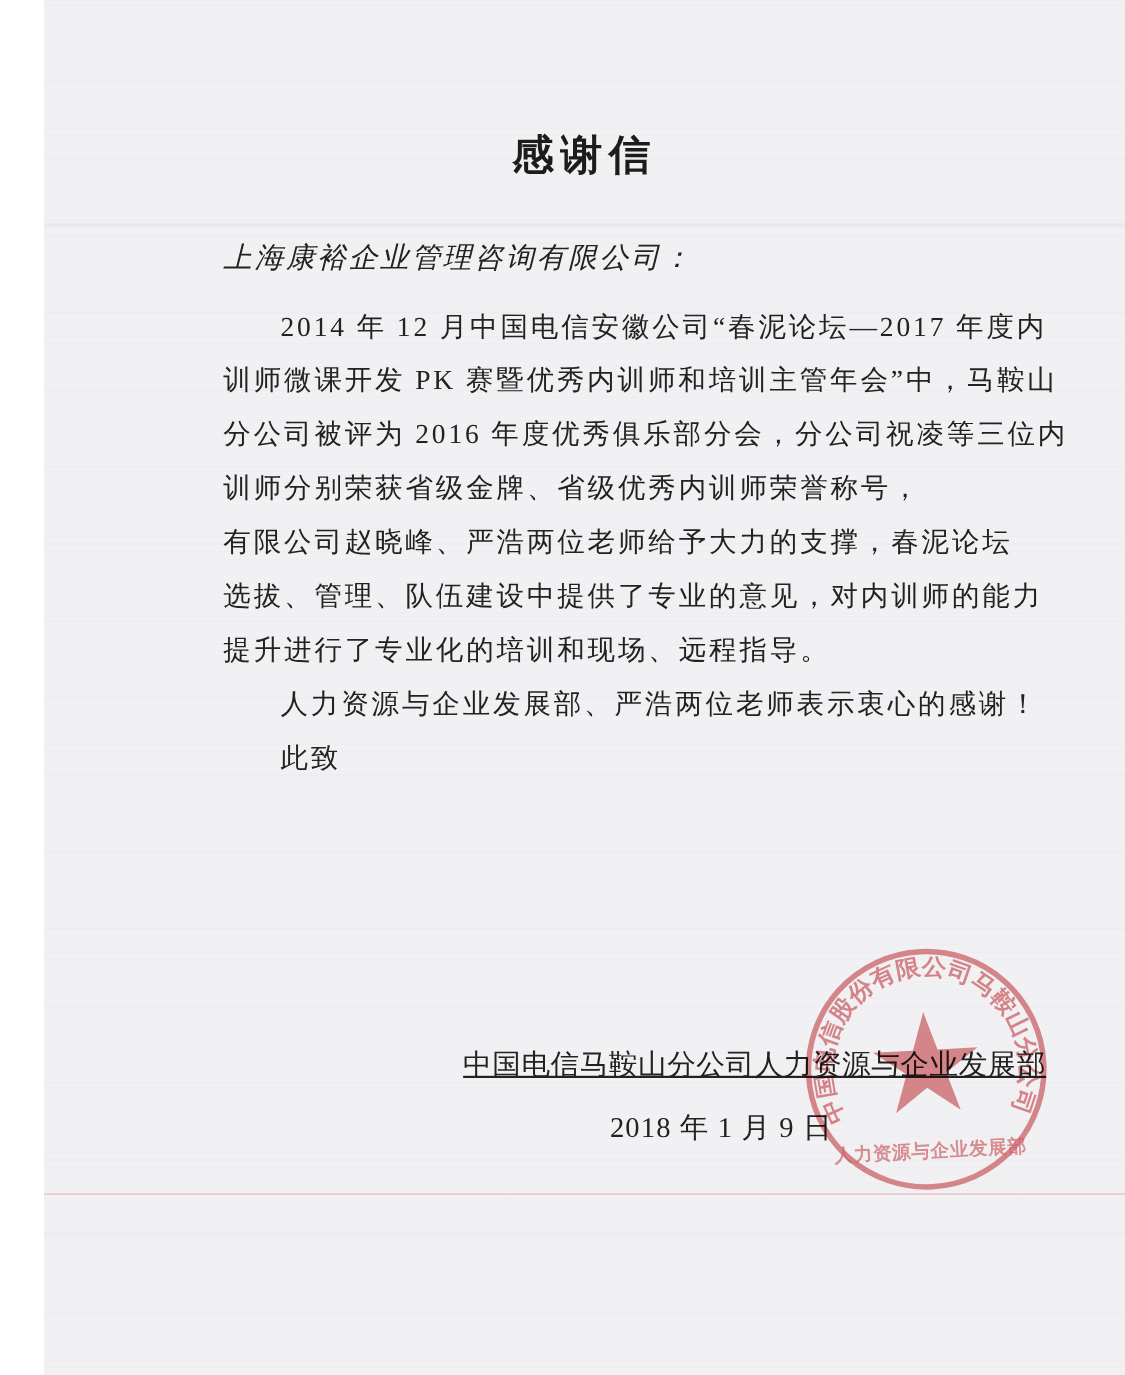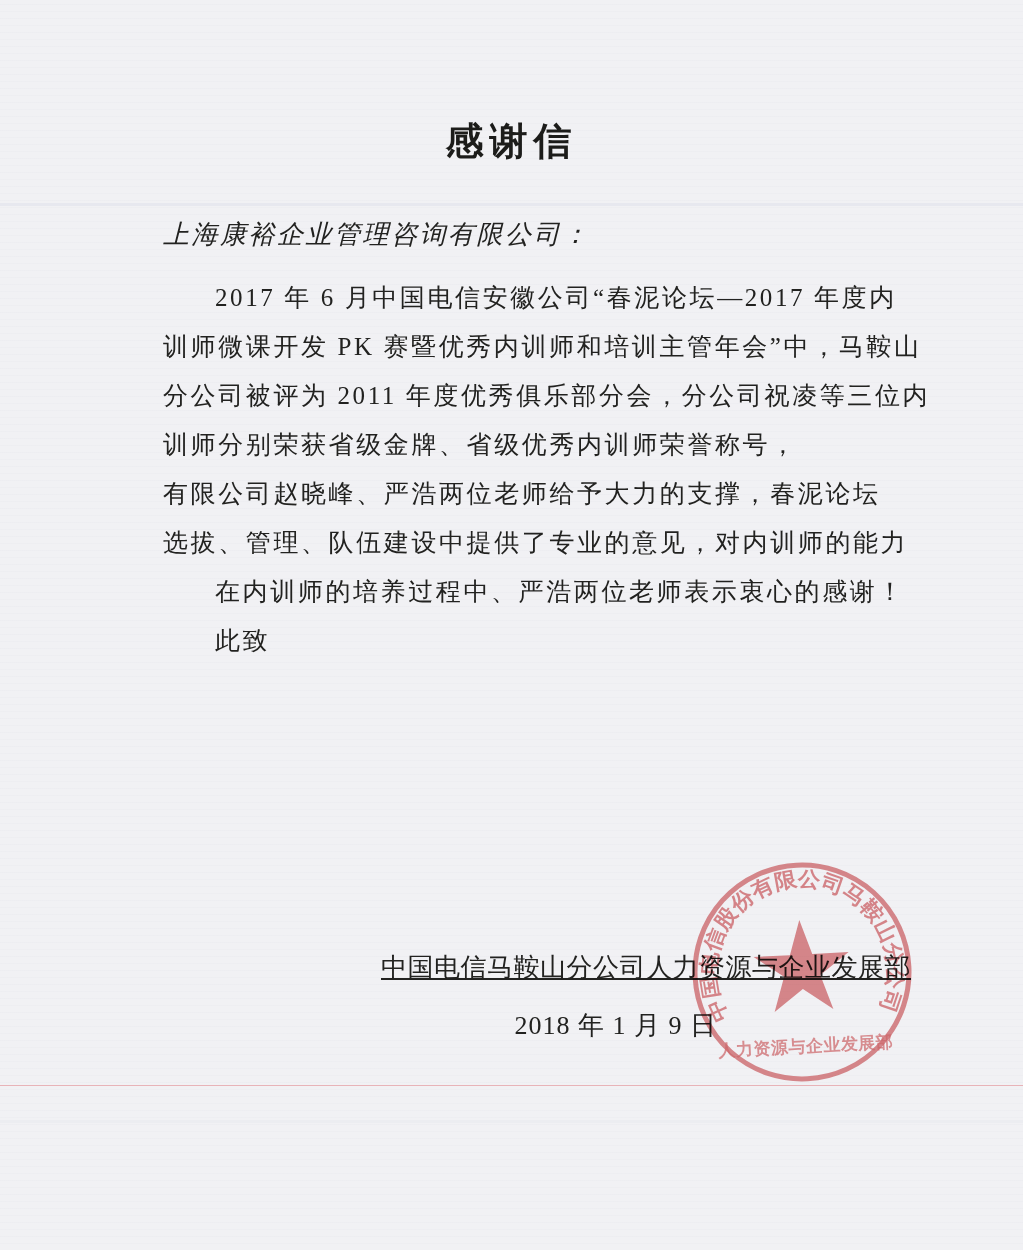--- a/index.html
+++ b/index.html
@@ -8,20 +8,21 @@
     font-family: "Liberation Serif", "DejaVu Serif", serif;
     position: relative; overflow: hidden;
   }
   .page {
     position: absolute; inset: 0;
     background: #f1f1f4;
     background-image:
       repeating-linear-gradient(0deg,
         rgba(255,255,255,0) 0px, rgba(255,255,255,0) 6px,
         rgba(208,210,220,0.10) 6px, rgba(208,210,220,0.10) 7px);
+    margin-left: 40px;
   }
   .scan-band {
     position: absolute; left: 0; width: 100%; height: 3px;
     background: rgba(220,222,232,0.45);
   }
   .scan-band.b1 { top: 203px; }
   .scan-band.b2 { top: 1120px; background: rgba(226,228,236,0.35); }
   .pink-line {
     position: absolute; left: 0; top: 1085px; width: 100%; height: 1px;
     background: rgba(224,128,134,0.55);
@@ -77,27 +78,28 @@
 
   <div class="scan-band b1"></div>
   <div class="scan-band b2"></div>
   <div class="pink-line"></div>
 
   <div class="title">感谢信</div>
 
   <div class="recipient">上海康裕企业管理咨询有限公司：</div>
 
   <div class="letter-body">
-    <div class="line indent">2017 年 6 月中国电信安徽公司“春泥论坛—2017 年度内</div>
+    <div class="line indent">2014 年 12 月中国电信安徽公司“春泥论坛—2017 年度内</div>
     <div class="line">训师微课开发 PK 赛暨优秀内训师和培训主管年会”中，马鞍山</div>
-    <div class="line">分公司被评为 2011 年度优秀俱乐部分会，分公司祝凌等三位内</div>
+    <div class="line">分公司被评为 2016 年度优秀俱乐部分会，分公司祝凌等三位内</div>
     <div class="line">训师分别荣获省级金牌、省级优秀内训师荣誉称号，</div>
     <div class="line">有限公司赵晓峰、严浩两位老师给予大力的支撑，春泥论坛</div>
     <div class="line">选拔、管理、队伍建设中提供了专业的意见，对内训师的能力</div>
-    <div class="line indent">在内训师的培养过程中、严浩两位老师表示衷心的感谢！</div>
+    <div class="line">提升进行了专业化的培训和现场、远程指导。</div>
+    <div class="line indent">人力资源与企业发展部、严浩两位老师表示衷心的感谢！</div>
     <div class="line indent">此致</div>
   </div>
 
   <div class="signature">中国电信马鞍山分公司人力资源与企业发展部</div>
 
   <div class="date-line">2018 年 1 月 9 日</div>
 
   <div class="stamp">
     <svg viewBox="-123 -123 246 246" xmlns="http://www.w3.org/2000/svg">
       <defs>

